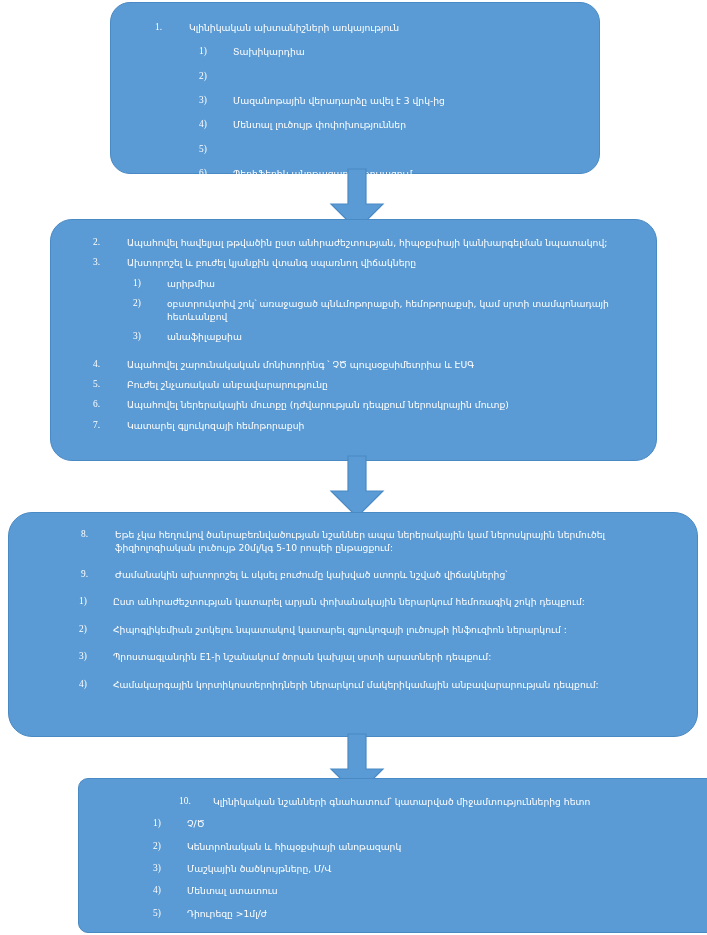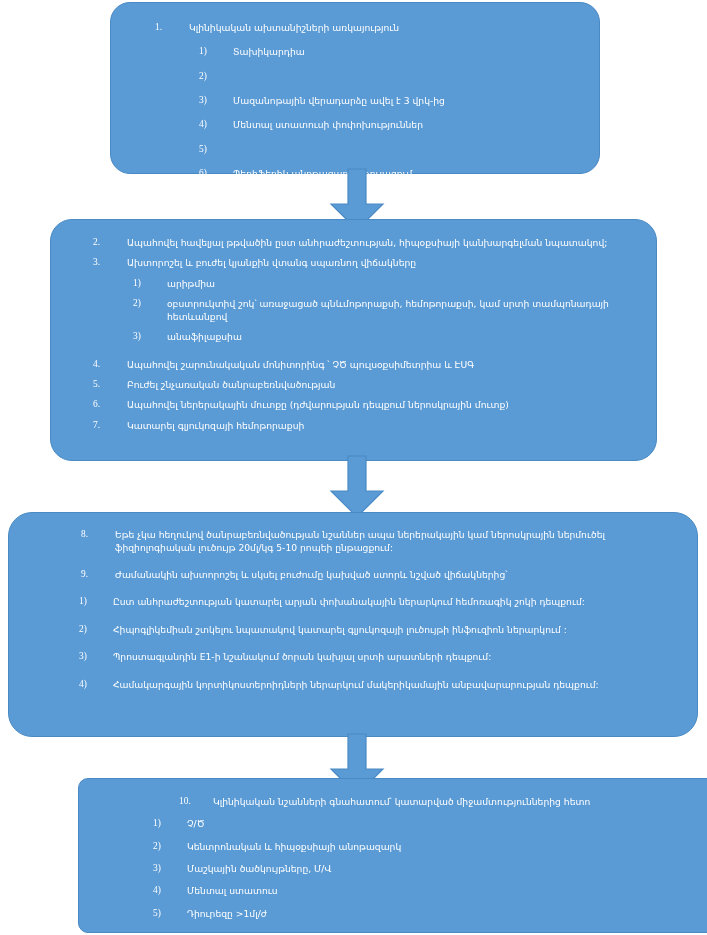--- a/index.html
+++ b/index.html
@@ -113,21 +113,21 @@
         </li>
         <li>
           <span class="marker">2)</span>
         </li>
         <li>
           <span class="marker">3)</span>
           <span class="txt">Մազանոթային վերադարձը ավել է 3 վրկ-ից</span>
         </li>
         <li>
           <span class="marker">4)</span>
-          <span class="txt">Մենտալ ստատուսի փոփոխություններ</span>
+          <span class="txt">Մենտալ լուծույթ փոփոխություններ</span>
         </li>
         <li>
           <span class="marker">5)</span>
         </li>
         <li>
           <span class="marker">6)</span>
           <span class="txt">Պերիֆերիկ անոթազարկի թուլացում</span>
         </li>
       </ul>
     </div>
@@ -166,21 +166,21 @@
         </li>
       </ul>
     </div>
     <ul class="lvl1" style="padding-top:7px;">
       <li>
         <span class="marker">4.</span>
         <span class="txt">Ապահովել շարունակական մոնիտորինգ ՝ ՉԾ պուլսօքսիմետրիա և ԷՍԳ</span>
       </li>
       <li>
         <span class="marker">5.</span>
-        <span class="txt">Բուժել շնչառական ծանրաբեռնվածության</span>
+        <span class="txt">Բուժել շնչառական անբավարարությունը</span>
       </li>
       <li>
         <span class="marker">6.</span>
         <span class="txt">Ապահովել ներերակային մուտքը (դժվարության դեպքում ներոսկրային մուտք)</span>
       </li>
       <li>
         <span class="marker">7.</span>
         <span class="txt">Կատարել գլյուկոզայի հեմոթորաքսի</span>
       </li>
     </ul>

